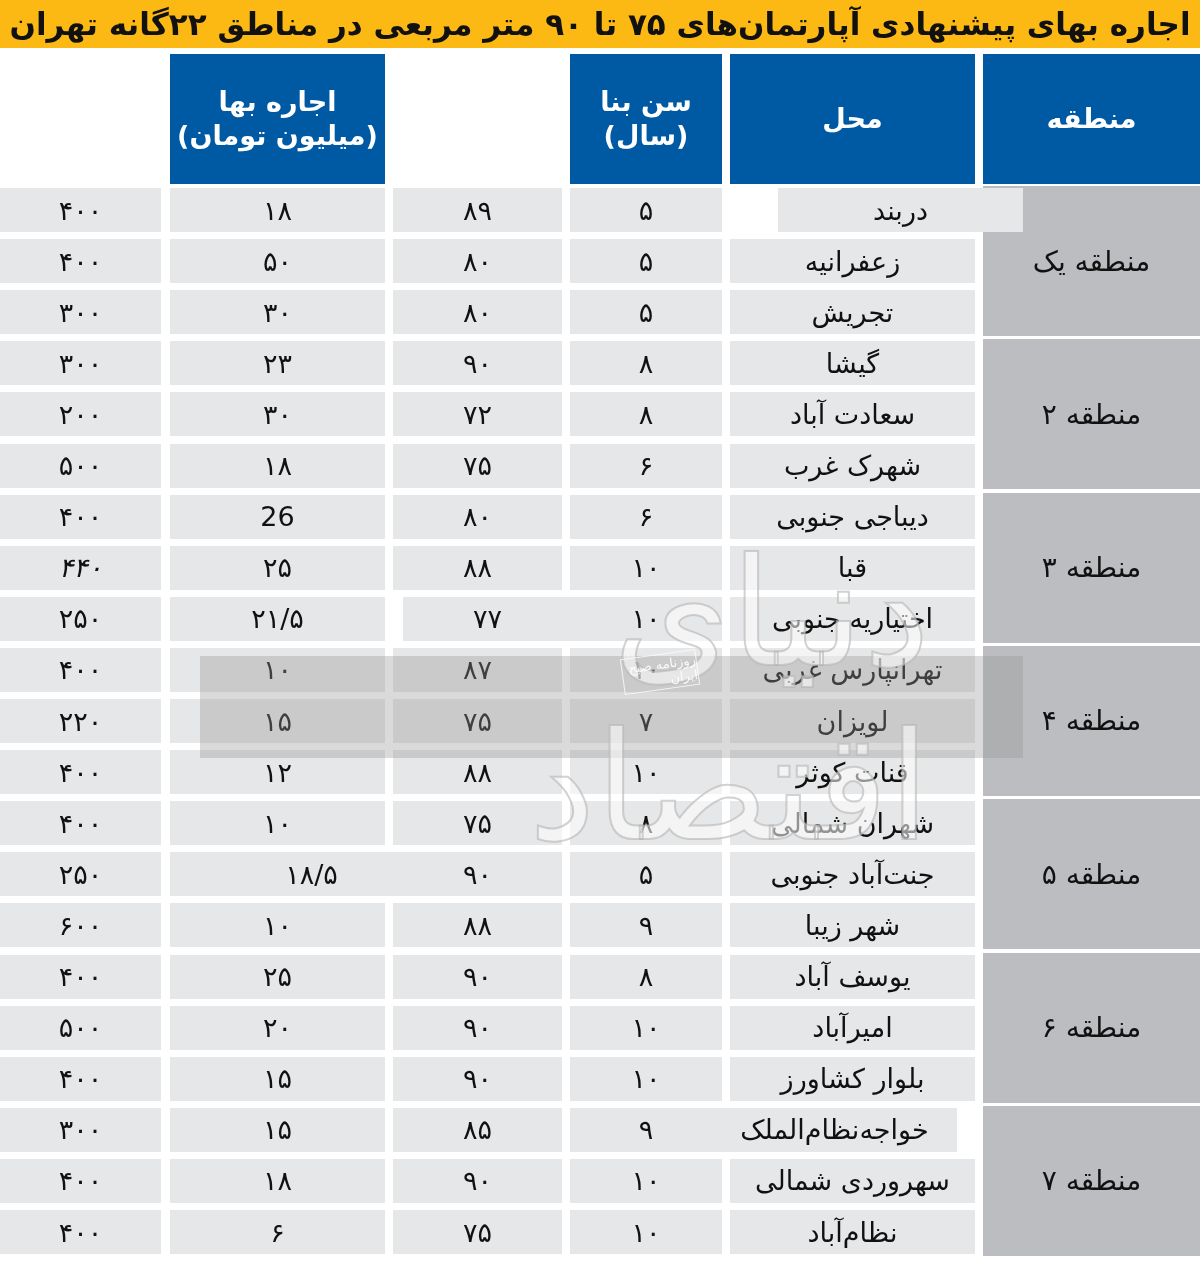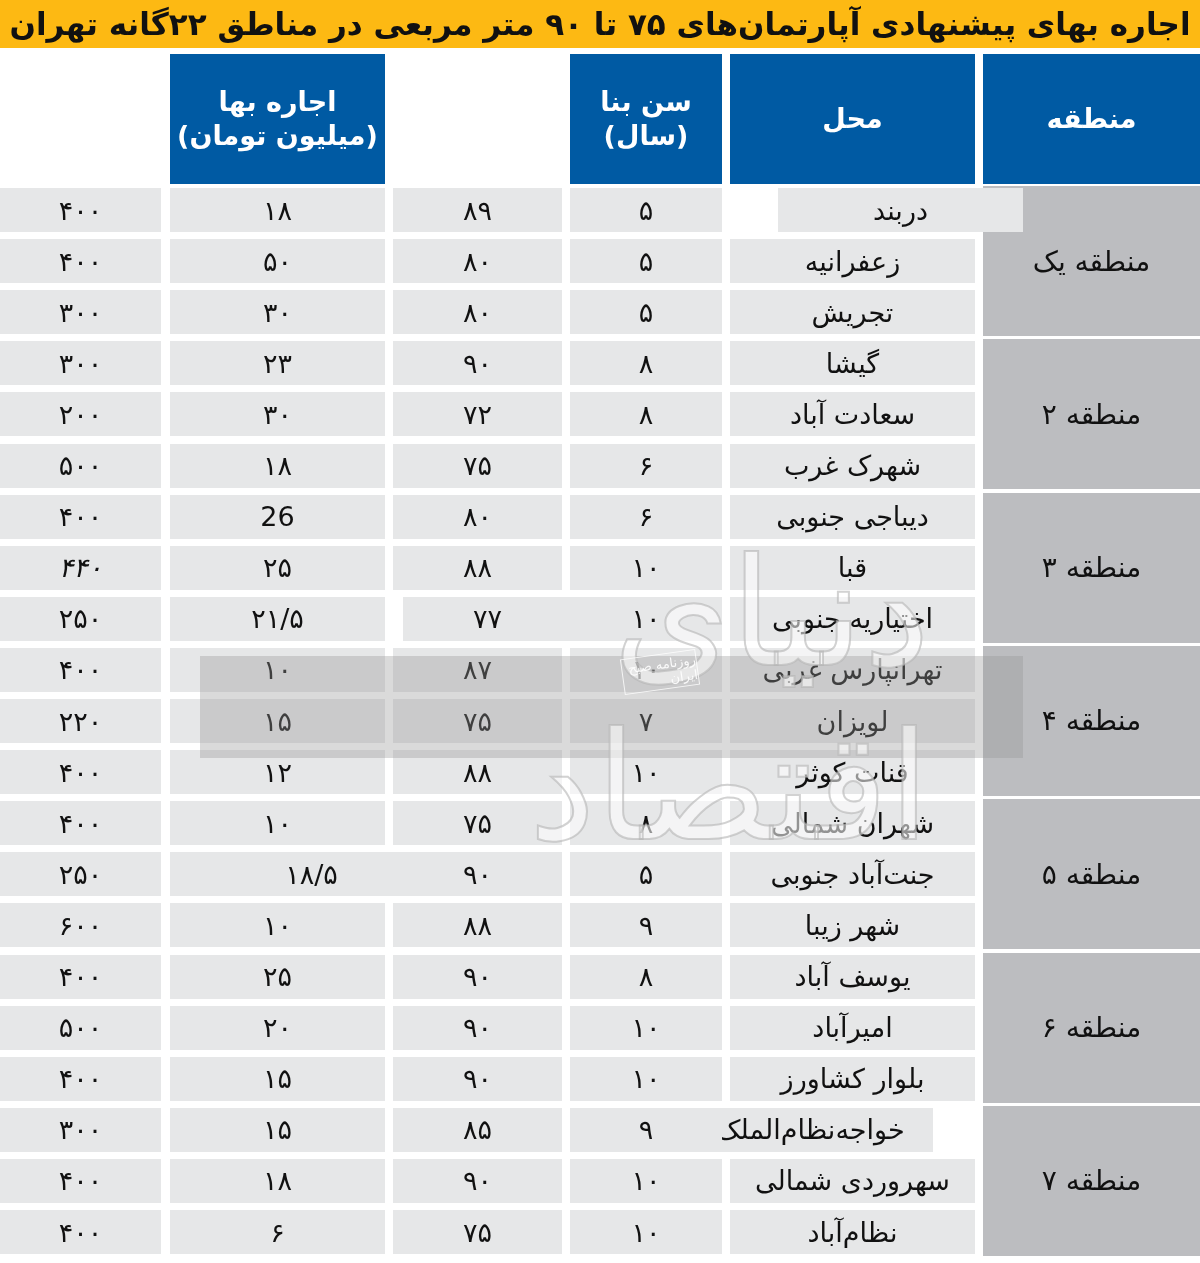--- a/index.html
+++ b/index.html
@@ -131,21 +131,21 @@
     <div class="dcell" style="left: 570px; width: 152px; top: 1005.6px; height: 44px;">۱۰</div>
     <div class="dcell" style="left: 393px; width: 169px; top: 1005.6px; height: 44px;">۹۰</div>
     <div class="dcell" style="left: 170px; width: 215px; top: 1005.6px; height: 44px;">۲۰</div>
     <div class="dcell" style="left: 0px; width: 161px; top: 1005.6px; height: 44px;">۵۰۰</div>
     <div class="dcell" style="left: 730px; width: 245px; top: 1056.7px; height: 44px;">بلوار کشاورز</div>
     <div class="dcell" style="left: 570px; width: 152px; top: 1056.7px; height: 44px;">۱۰</div>
     <div class="dcell" style="left: 393px; width: 169px; top: 1056.7px; height: 44px;">۹۰</div>
     <div class="dcell" style="left: 170px; width: 215px; top: 1056.7px; height: 44px;">۱۵</div>
     <div class="dcell" style="left: 0px; width: 161px; top: 1056.7px; height: 44px;">۴۰۰</div>
     <div class="rcell" style="left: 983px; width: 217px; top: 1105.8px; height: 150.2px;">منطقه ۷</div>
-    <div class="dcell" style="left: 688px; width: 245px; top: 1107.8px; height: 44px;">خواجه‌نظام‌الملک</div>
+    <div class="dcell" style="left: 712px; width: 245px; top: 1107.8px; height: 44px;">خواجه‌نظام‌الملک</div>
     <div class="dcell" style="left: 570px; width: 152px; top: 1107.8px; height: 44px;">۹</div>
     <div class="dcell" style="left: 393px; width: 169px; top: 1107.8px; height: 44px;">۸۵</div>
     <div class="dcell" style="left: 170px; width: 215px; top: 1107.8px; height: 44px;">۱۵</div>
     <div class="dcell" style="left: 0px; width: 161px; top: 1107.8px; height: 44px;">۳۰۰</div>
     <div class="dcell" style="left: 730px; width: 245px; top: 1158.9px; height: 44px;">سهروردی شمالی</div>
     <div class="dcell" style="left: 570px; width: 152px; top: 1158.9px; height: 44px;">۱۰</div>
     <div class="dcell" style="left: 393px; width: 169px; top: 1158.9px; height: 44px;">۹۰</div>
     <div class="dcell" style="left: 170px; width: 215px; top: 1158.9px; height: 44px;">۱۸</div>
     <div class="dcell" style="left: 0px; width: 161px; top: 1158.9px; height: 44px;">۴۰۰</div>
     <div class="dcell" style="left: 730px; width: 245px; top: 1210px; height: 44px;">نظام‌آباد</div>

